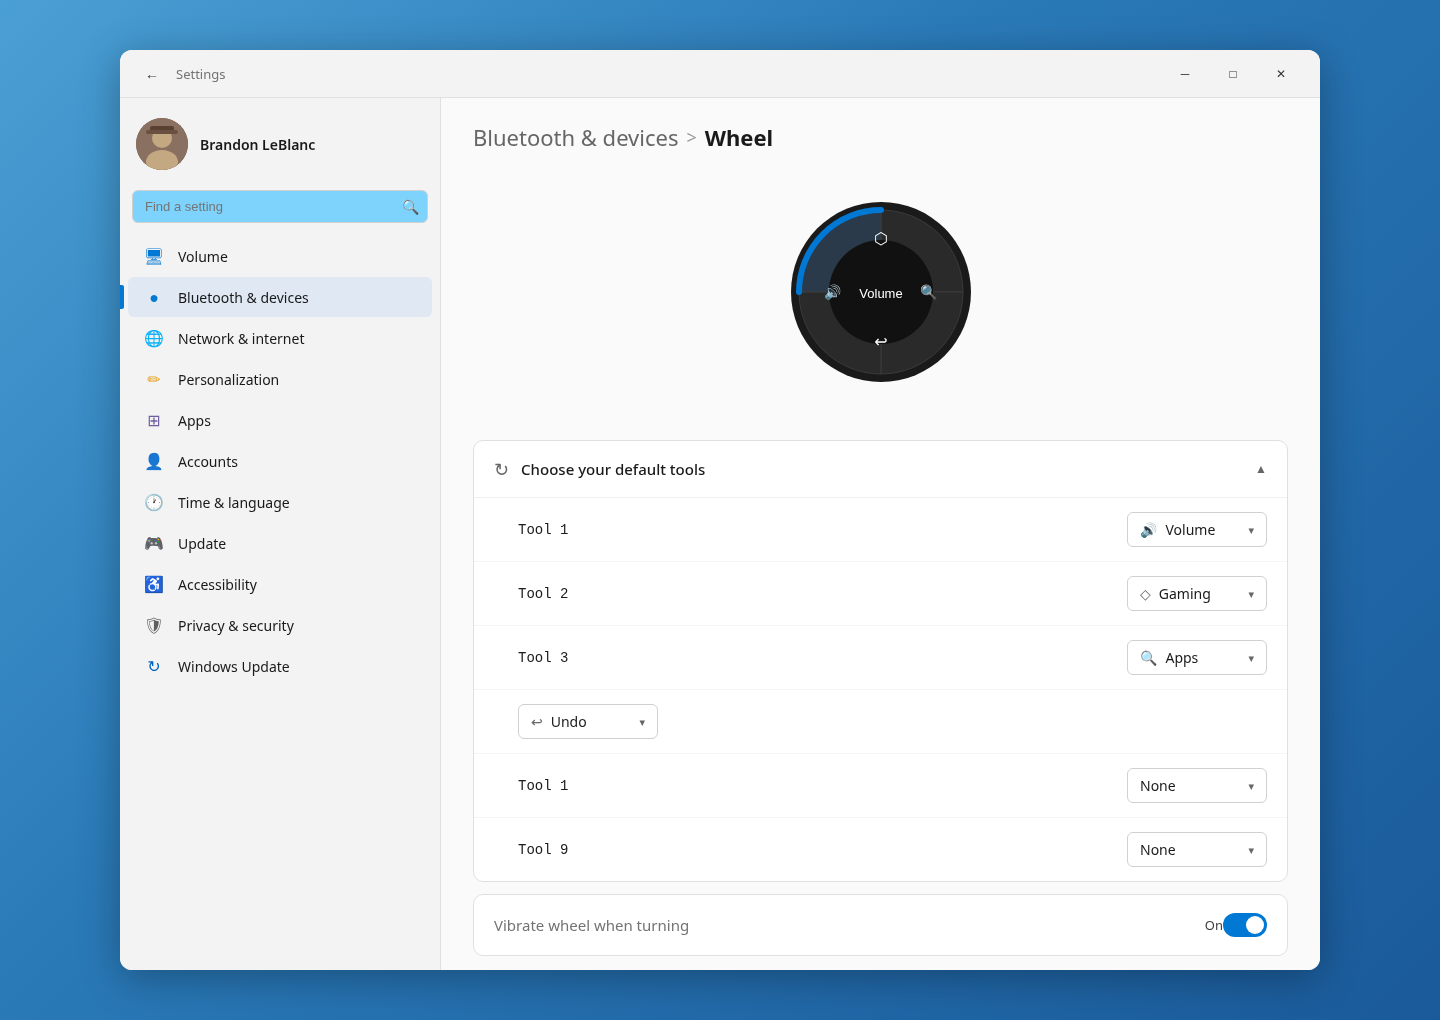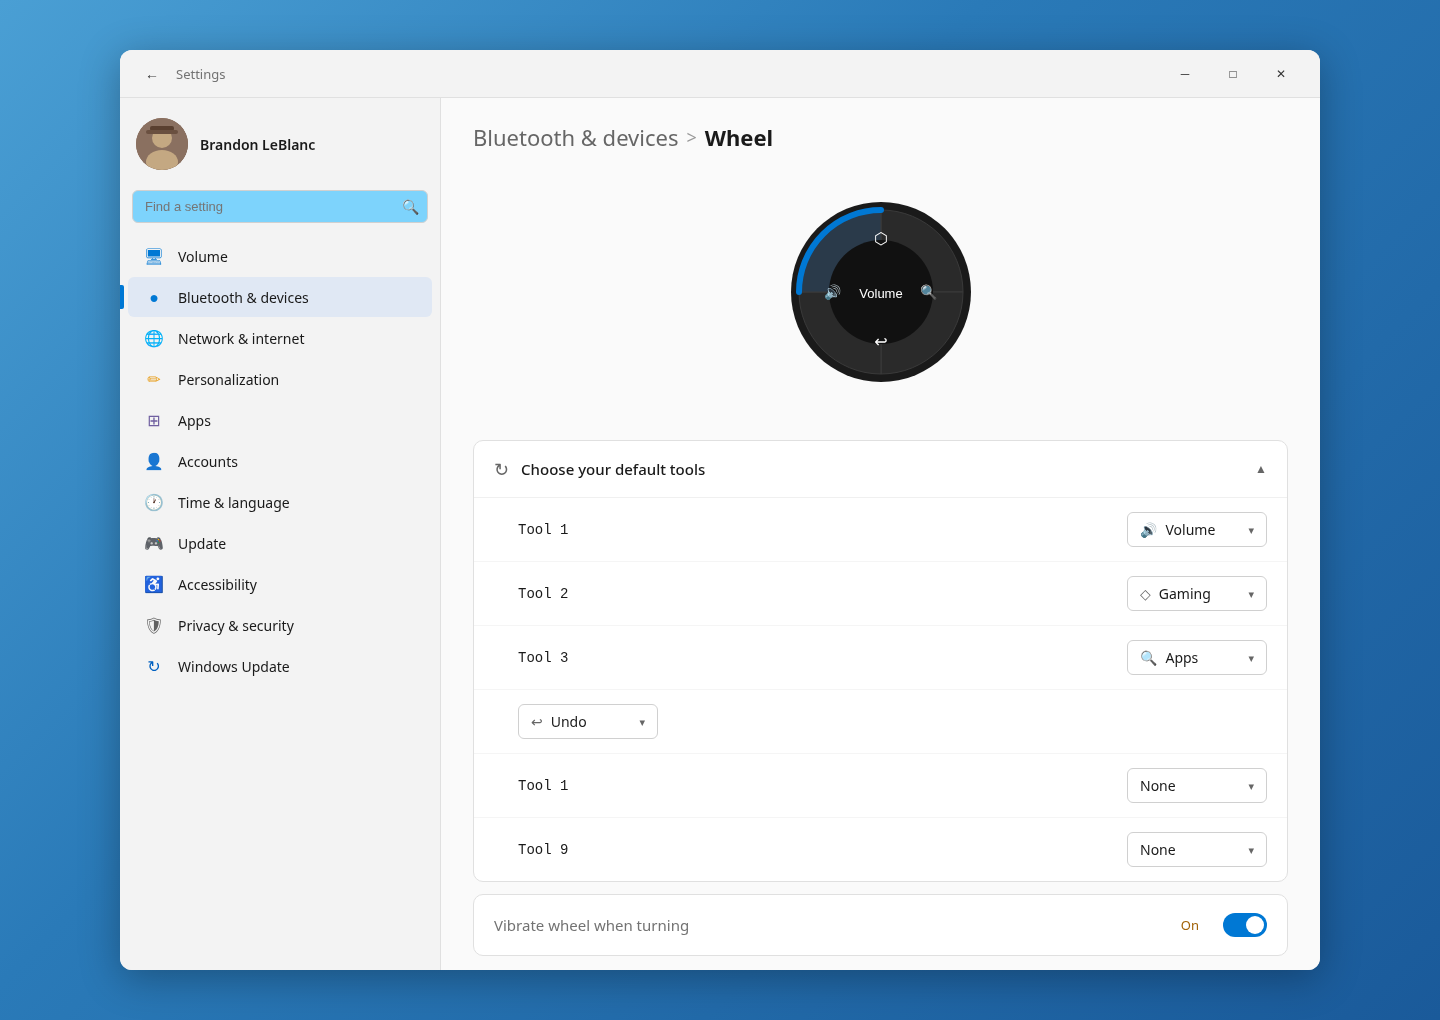--- a/index.html
+++ b/index.html
@@ -262,22 +262,22 @@
       display: flex;
       align-items: center;
     }
     .vibrate-label {
       flex: 1;
       font-size: 15px;
       color: #737373;
     }
     .vibrate-status {
       font-size: 13px;
-      color: #a16207;
-      margin-right: 24px;
+      color: #404040;
+      margin-right: 0;
     }
     .toggle {
       width: 44px; height: 24px;
       background: #0078d4;
       border-radius: 12px;
       position: relative;
       cursor: pointer;
       flex-shrink: 0;
     }
     .toggle-knob {

